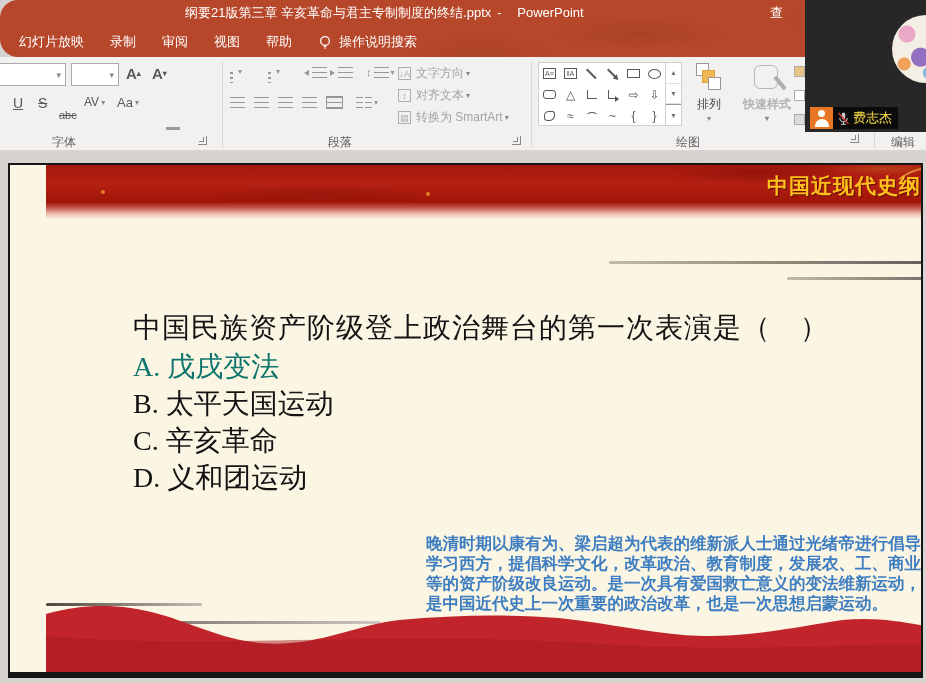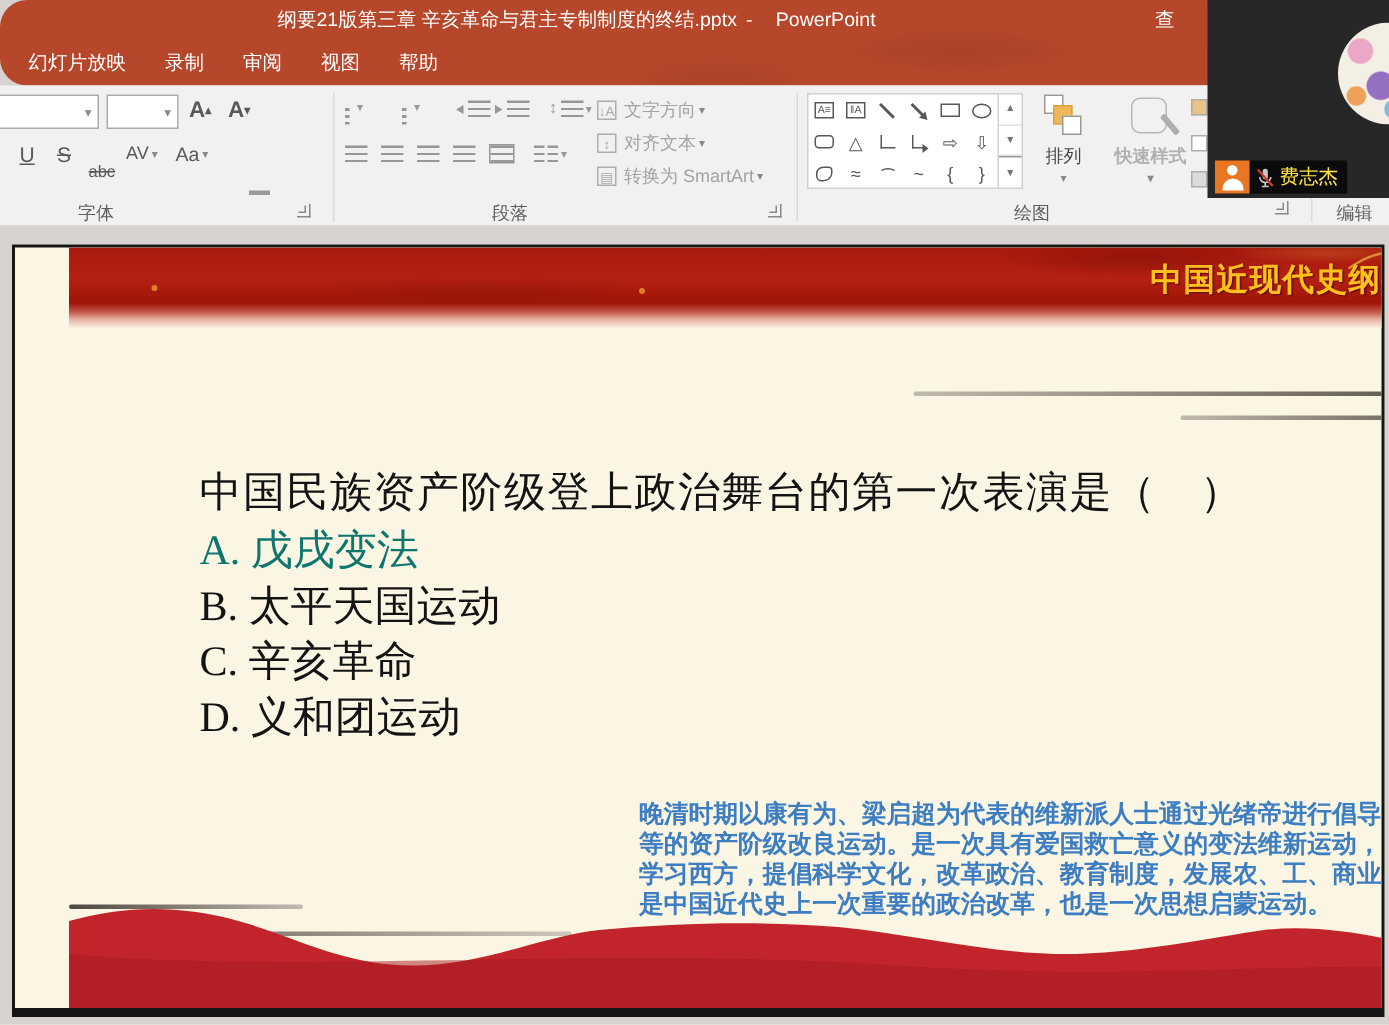--- a/index.html
+++ b/index.html
@@ -158,20 +158,28 @@
     <span style="margin-left:6px;">PowerPoint</span>
   </div>
   <div class="account-text">查</div>
 
   <div class="tabs-row">
     <span class="tab">幻灯片放映</span>
     <span class="tab">录制</span>
     <span class="tab">审阅</span>
     <span class="tab">视图</span>
     <span class="tab">帮助</span>
+    <span class="tab tellme">
+      <svg class="bulb" viewBox="0 0 14 14">
+        <circle cx="7" cy="6" r="4.4" fill="none" stroke="#fff" stroke-width="1.2"></circle>
+        <line x1="5.5" y1="11.3" x2="8.5" y2="11.3" stroke="#fff" stroke-width="1.2"></line>
+        <line x1="6" y1="13" x2="8" y2="13" stroke="#fff" stroke-width="1.2"></line>
+      </svg>
+      <span>操作说明搜索</span>
+    </span>
   </div>
 </div>
 
 <div class="ribbon">
 
   <div class="combo" style="left:-30px; width:96px;">
     <span></span>
       <span class="arr">▾</span>
   </div>
   <div class="combo" style="left:71px; width:48px;">
@@ -378,22 +386,22 @@
     <div class="gline d"></div>
 
     <div class="question">中国民族资产阶级登上政治舞台的第一次表演是（　）</div>
     <div class="option correct opt-a">A. 戊戌变法</div>
     <div class="option opt-b">B. 太平天国运动</div>
     <div class="option opt-c">C. 辛亥革命</div>
     <div class="option opt-d">D. 义和团运动</div>
 
     <div class="explain">
       <div>晚清时期以康有为、梁启超为代表的维新派人士通过光绪帝进行倡导</div>
+      <div>学习西方，提倡科学文化，改革政治、教育制度，发展农、工、商业</div>
       <div>等的资产阶级改良运动。是一次具有爱国救亡意义的变法维新运动，</div>
-      <div>学习西方，提倡科学文化，改革政治、教育制度，发展农、工、商业</div>
       <div>是中国近代史上一次重要的政治改革，也是一次思想启蒙运动。</div>
     </div>
 
     <svg class="wave" viewBox="0 0 915 70" preserveAspectRatio="none">
       <path d="M0,12 C30,4 55,2 85,6 C135,13 165,36 215,41 C270,46 310,23 355,18 C410,13 465,12 515,16 C565,21 615,33 660,34 C710,35 765,23 800,18 C845,13 890,26 915,31 L915,70 L0,70 Z" fill="#C2242B"></path>
       <path d="M0,34 C150,48 350,28 560,42 C720,52 840,38 915,44 L915,70 L0,70 Z" fill="#A31A20" opacity="0.5"></path>
     </svg>
   </div>
 </div>
 

